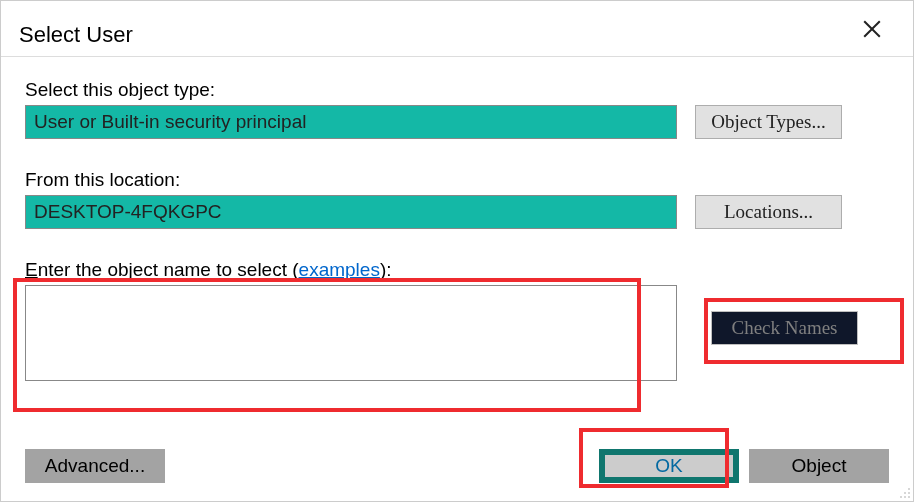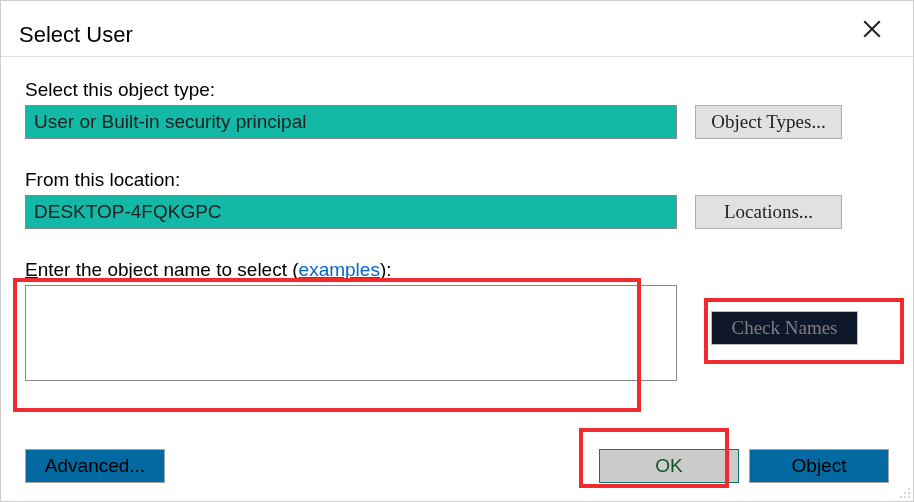--- a/index.html
+++ b/index.html
@@ -123,29 +123,29 @@
       justify-content: space-between;
       align-items: center;
     }
     .footer-right {
       display: flex;
       gap: 10px;
     }
     .btn-sm {
       width: 140px;
       height: 34px;
-      background: #0369a1;
-      border: 1px solid #a3a3a3;
+      background: #a3a3a3;
+      border: 3px solid #a3a3a3;
       font-size: 19px;
       font-family: inherit;
     }
     .btn-sm-disabled {
-      color: #14532d;
+      color: #0369a1;
       background: #ccc;
-      border: 1px solid #0f766e;
+      border: 6px solid #0f766e;
     }
     .grip {
       position: absolute;
       right: 2px;
       bottom: 2px;
       width: 14px;
       height: 14px;
       opacity: 0.45;
     }
     .check-names-wrap {

